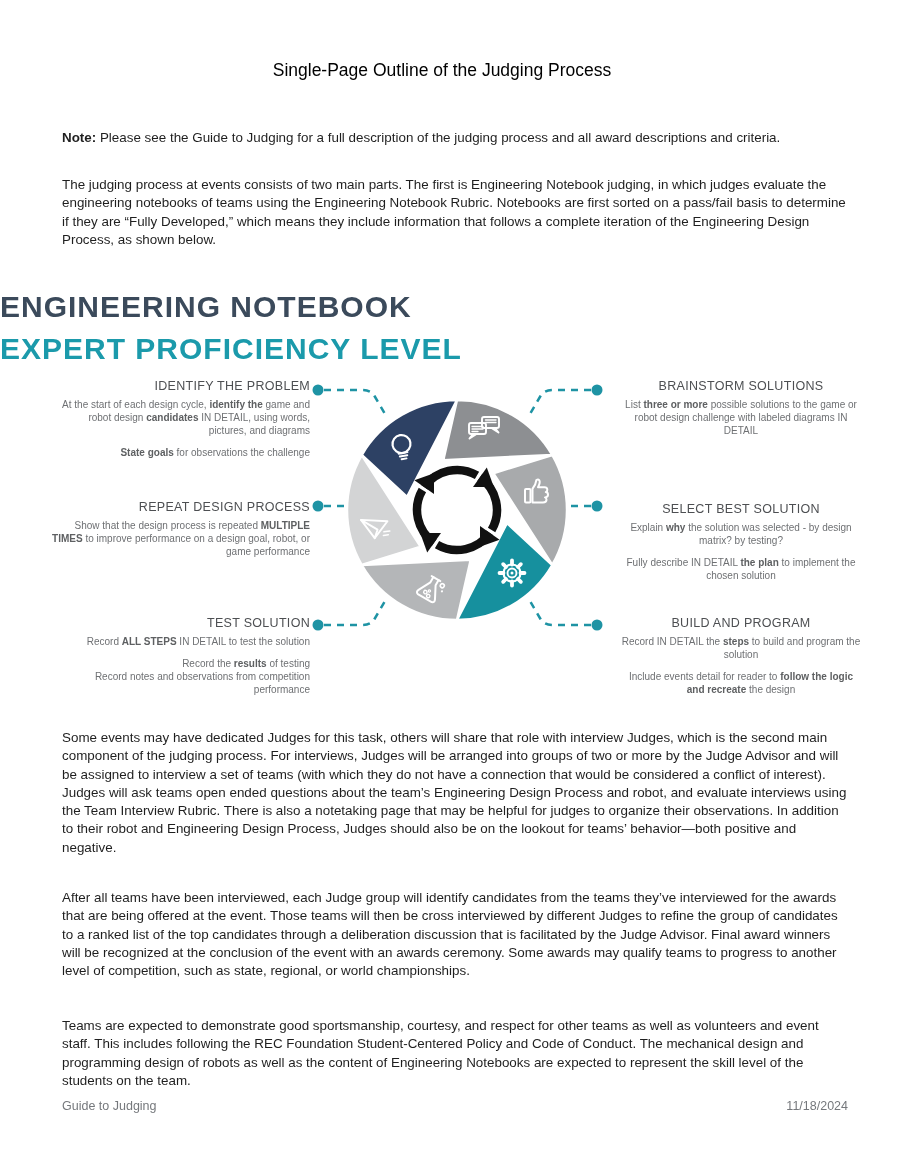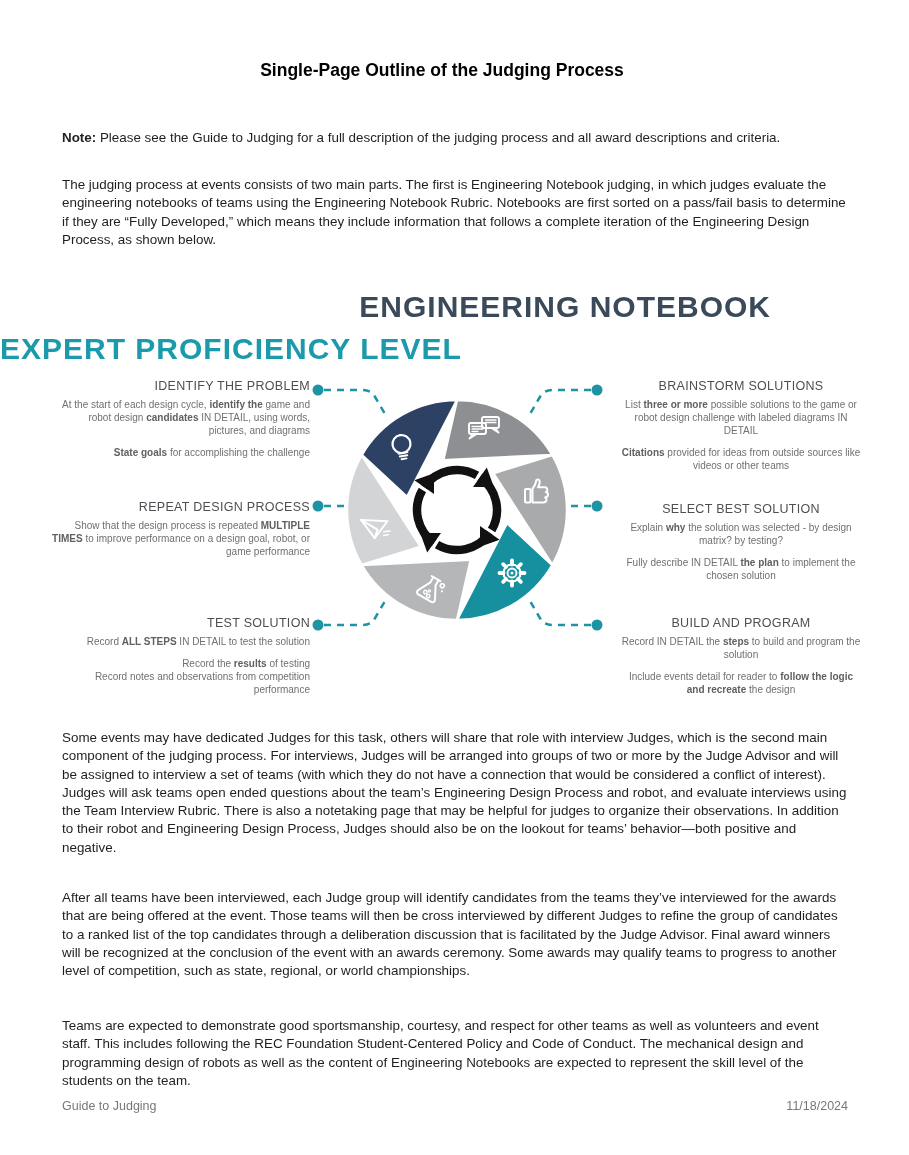--- a/index.html
+++ b/index.html
@@ -3,29 +3,29 @@
 <meta charset="utf-8">
 <style>
   html,body{margin:0;padding:0;background:#ffffff;}
   .page{
     position:relative;width:909px;height:1155px;background:#ffffff;
     font-family:"Liberation Sans", sans-serif;color:#1f1f1f;overflow:hidden;
   }
   .abs{position:absolute;}
   .doc-title{
     top:60px;left:0;width:884px;text-align:center;
-    font-size:17.5px;font-weight:700;color:#000;
+    font-size:17.5px;font-weight:400;color:#000;
   }
   .body-para{
     left:62px;width:786px;font-size:13.4px;line-height:18.3px;color:#1f1f1f;
     text-align:left;
   }
   .body-para b{font-weight:700;}
   .ig-h1{
-    top:290px;left:0;width:771px;text-align:right;
+    top:290px;left:0;width:771px;text-align:left;
     font-size:30px;font-weight:800;letter-spacing:1px;color:var(--heading_navy,#3b4a5b);
   }
   .ig-h2{
     top:332px;left:0;width:909px;text-align:left;
     font-size:30px;font-weight:800;letter-spacing:1px;color:var(--heading_teal,#1b9aab);
   }
   .diagram-svg{top:373px;left:0;}
   .label{width:258px;}
   .label .lh{
     font-size:12.5px;font-weight:400;letter-spacing:.3px;color:#4d4f52;margin-bottom:5px;
@@ -155,28 +155,27 @@
           <path d="M 8 7 H 14 M 7 10.5 H 12" stroke-width="1.5"></path>
         </g>
       </g>
     </g>
   </svg>
 
   <div class="abs label left" style="top:379px;left:52px">
     <div class="lh">IDENTIFY THE PROBLEM</div>
     <div class="lb">
         <div class="para"><span>At the start of each design cycle, </span><b>identify the</b><span> game and robot design </span><b>candidates</b><span> IN DETAIL, using words, pictures, and diagrams</span></div>
-        <div class="para gap"><b>State goals</b><span> for accomplishing the challenge</span></div>
+        <div class="para gap"><b>State goals</b><span> for observations the challenge</span></div>
       </div>
   </div>
   <div class="abs label right" style="top:379px;left:621px;width:240px">
     <div class="lh">BRAINSTORM SOLUTIONS</div>
     <div class="lb">
         <div class="para"><span>List </span><b>three or more</b><span> possible solutions to the game or robot design challenge with labeled diagrams IN DETAIL</span></div>
-        <div class="para gap"><b>Citations</b><span> provided for ideas from outside sources like videos or other teams</span></div>
       </div>
   </div>
   <div class="abs label left" style="top:500px;left:52px">
     <div class="lh">REPEAT DESIGN PROCESS</div>
     <div class="lb">
         <div class="para"><span>Show that the design process is repeated </span><b>MULTIPLE TIMES</b><span> to improve performance on a design goal, robot, or game performance</span></div>
       </div>
   </div>
   <div class="abs label left" style="top:616px;left:52px">
     <div class="lh">TEST SOLUTION</div>

